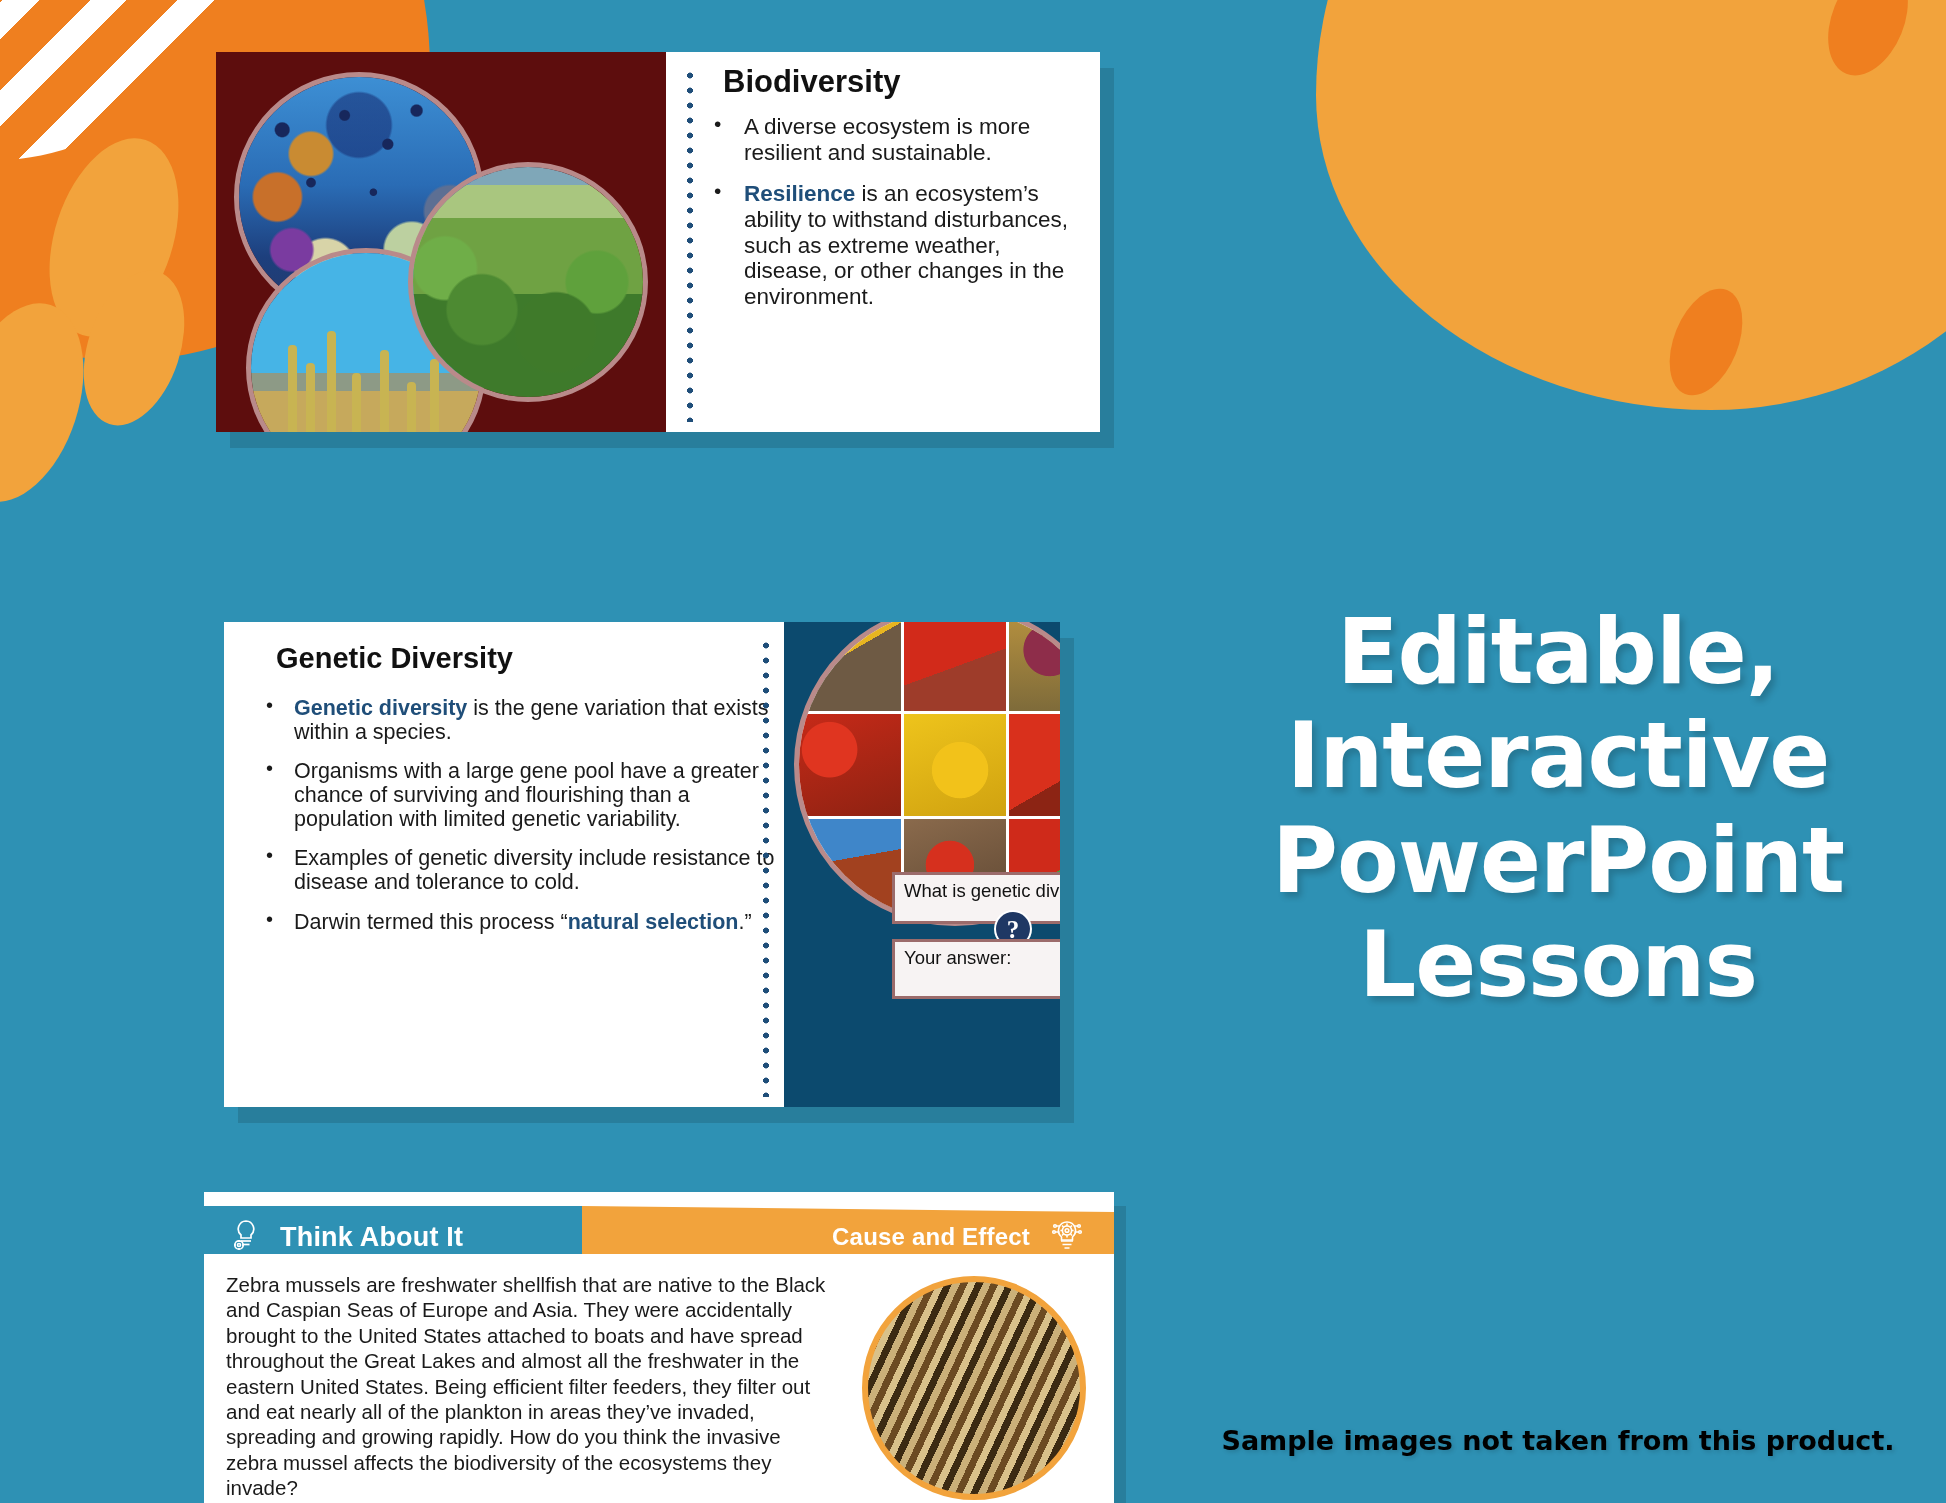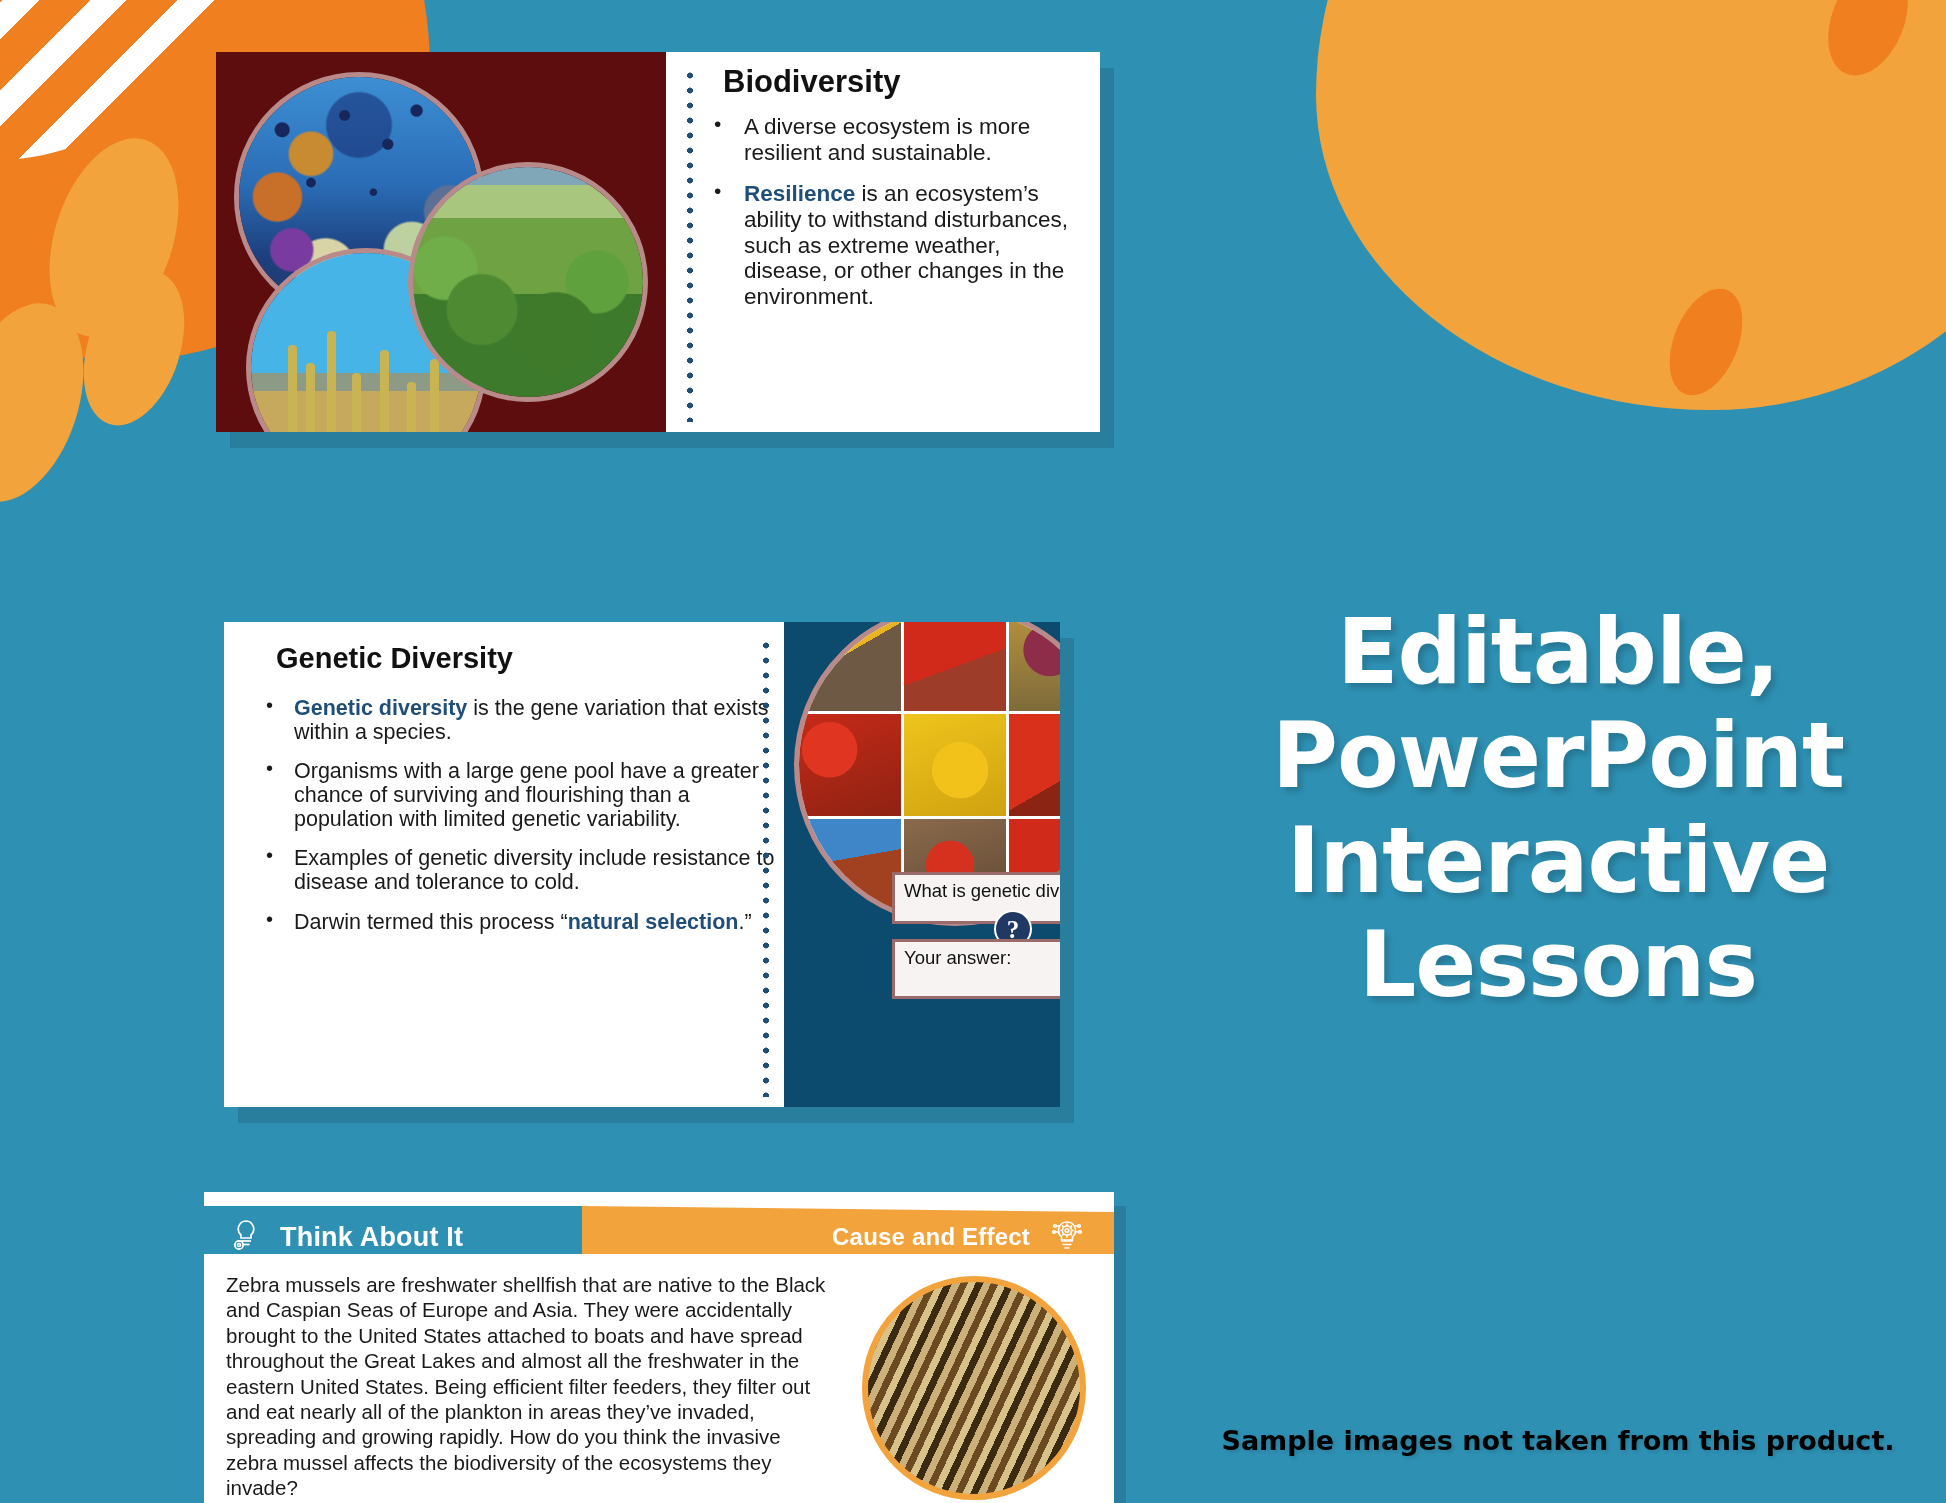--- a/index.html
+++ b/index.html
@@ -376,17 +376,17 @@
     </div>
   </div>
   <div class="s3-content">
     <p class="s3-para">Zebra mussels are freshwater shellfish that are native to the Black and Caspian Seas of Europe and Asia. They were accidentally brought to the United States attached to boats and have spread throughout the Great Lakes and almost all the freshwater in the eastern United States. Being efficient filter feeders, they filter out and eat nearly all of the plankton in areas they’ve invaded, spreading and growing rapidly. How do you think the invasive zebra mussel affects the biodiversity of the ecosystems they invade?</p>
     <div class="mussel-circle"></div>
   </div>
 </div>
 
 <div class="headline">
   <div>Editable,</div>
+  <div>Interactive</div>
   <div>PowerPoint</div>
-  <div>Interactive</div>
   <div>Lessons</div>
 </div>
 <div class="disclaimer">Sample images not taken from this product.</div>
 
 </body></html>

